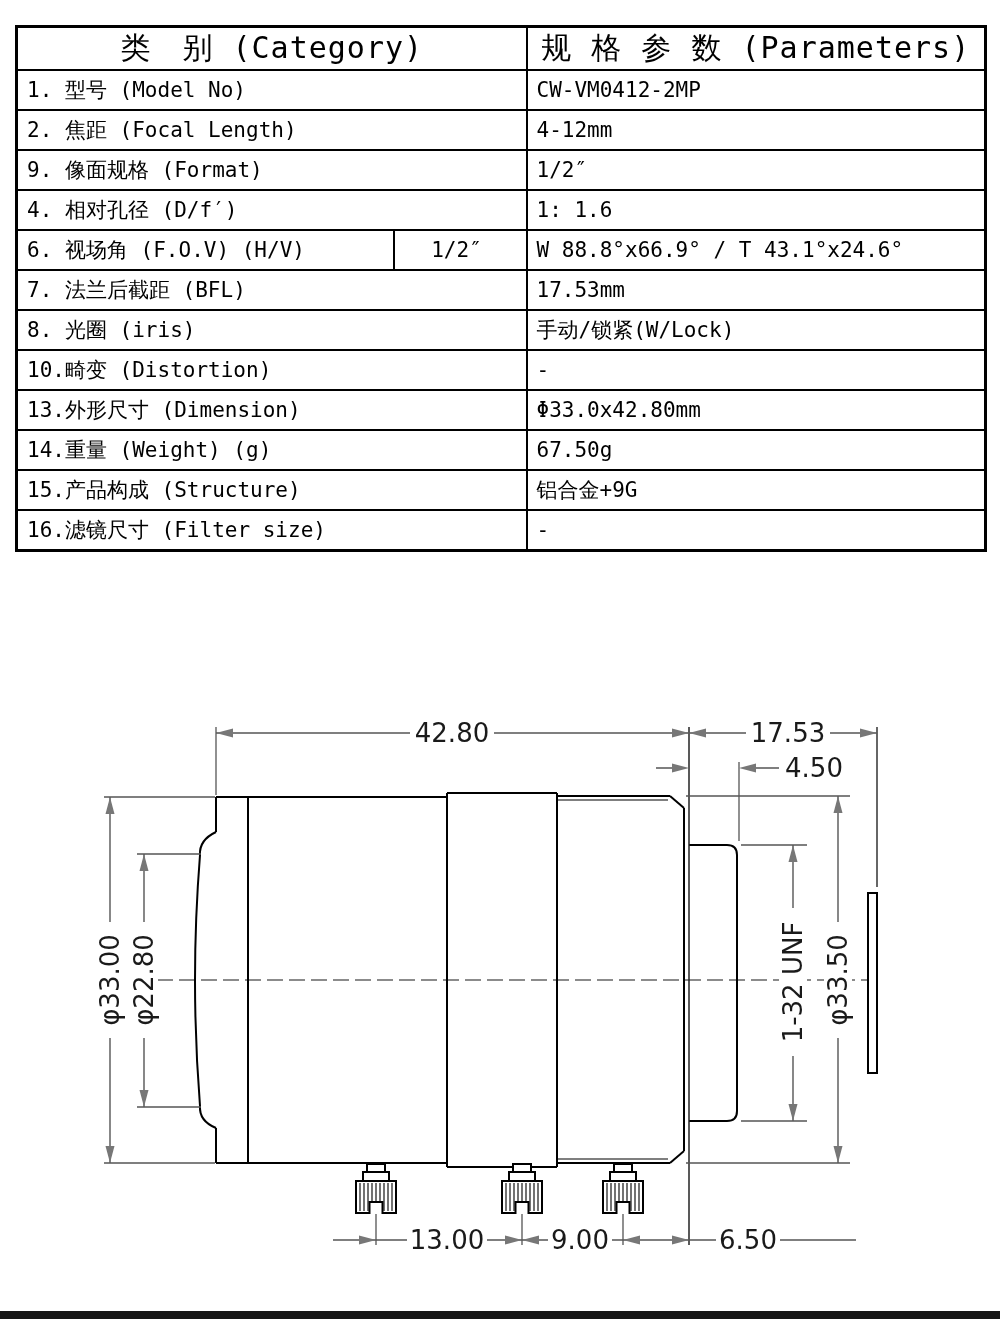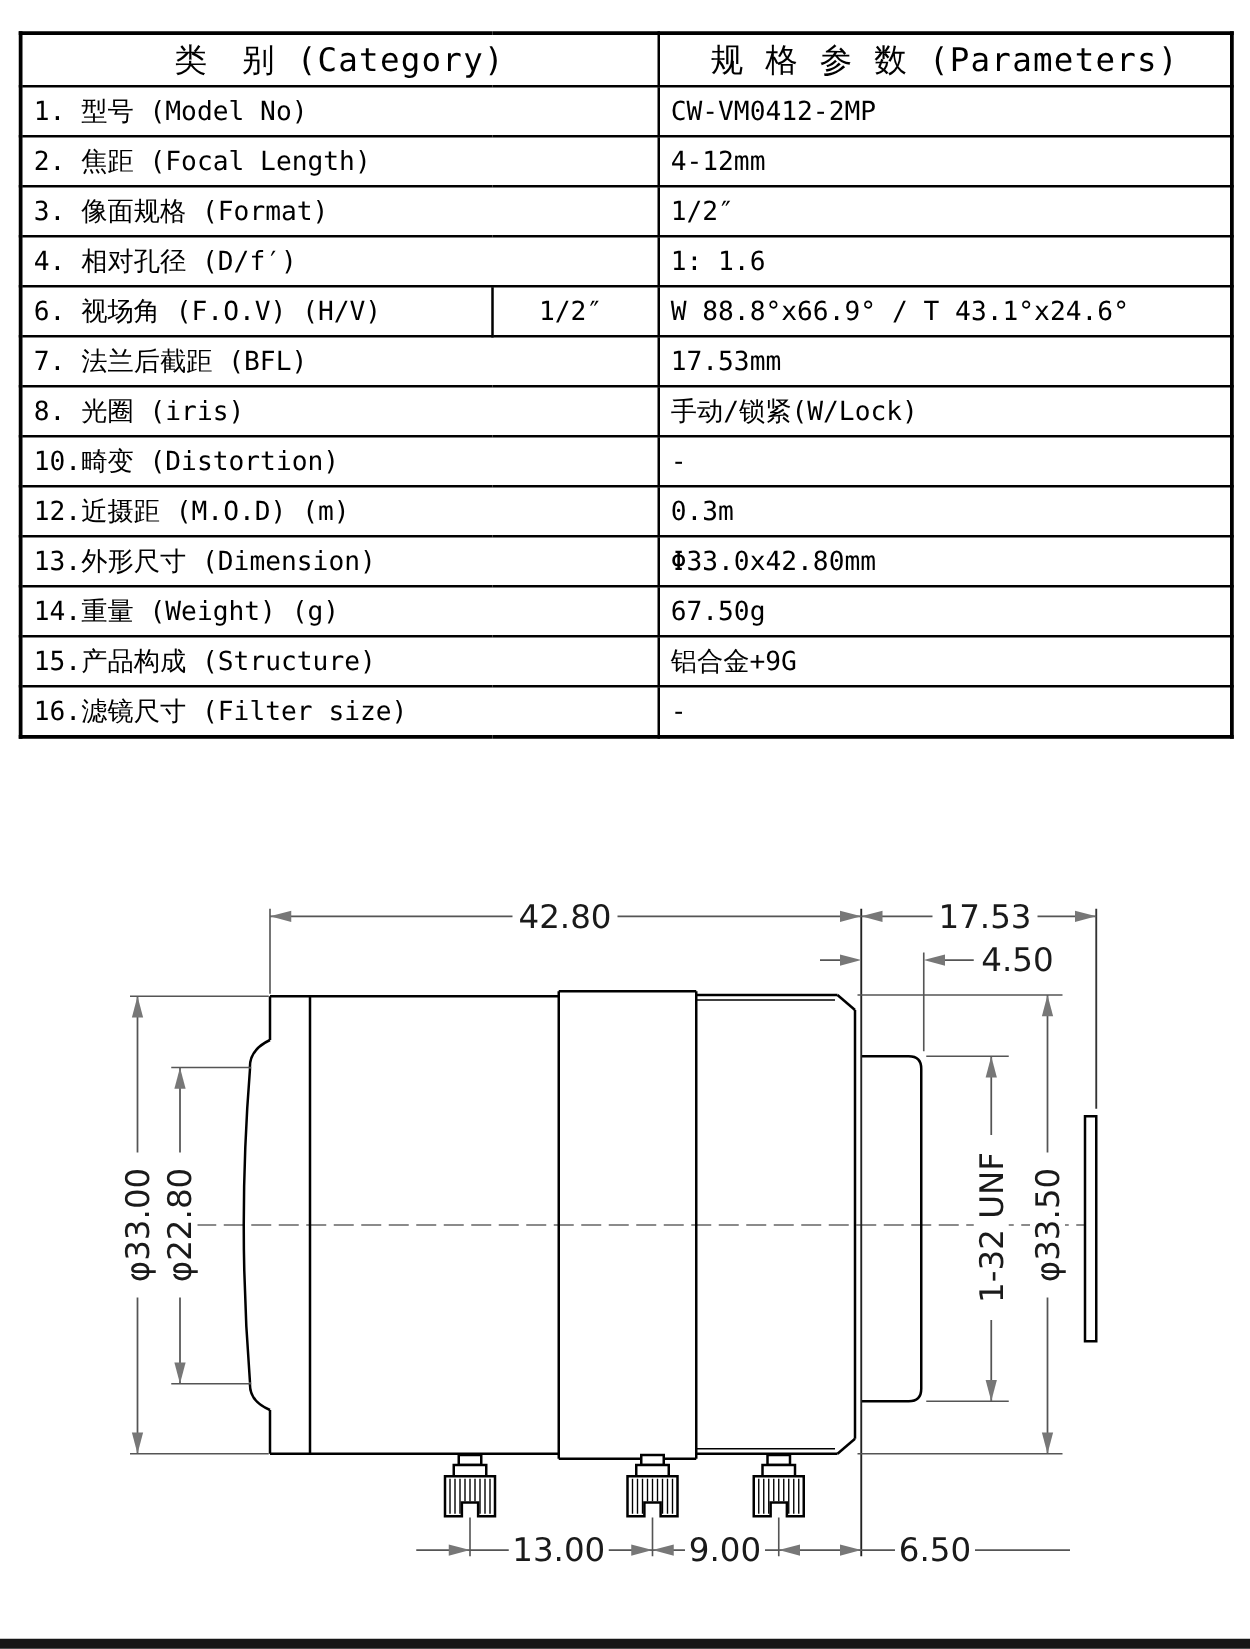--- a/index.html
+++ b/index.html
@@ -9,21 +9,21 @@
   }
   .page{position:absolute;inset:0;}
   table.spec{
     position:absolute;left:15px;top:25px;width:969px;
     border-collapse:collapse;border:3px solid #000;table-layout:fixed;
   }
   table.spec td{
     border:2px solid #000;font-size:21px;color:#000;height:38px;
     padding:0 16px 0 9px;white-space:nowrap;overflow:hidden;vertical-align:middle;
   }
-  tr.hdr td{text-align:center;padding:0;height:40px;font-size:26px;letter-spacing:1px;}
+  tr.hdr td{text-align:center;padding:0;height:40px;font-size:30px;letter-spacing:1px;}
   td.sub{text-align:center;padding:0;}
   svg.drawing{position:absolute;left:0;top:0;}
   .dim-text{font-family:"DejaVu Sans","Liberation Sans",sans-serif;font-size:26px;fill:#1a1a1a;}
   .bottom-bar{position:absolute;left:0;top:1311px;width:1000px;height:8px;background:#161616;}
 </style>
 </head>
 <body>
 
 <div class="page">
 
@@ -40,21 +40,21 @@
     </tr>
     <tr>
           <td colspan="2">1. 型号 (Model No)</td>
           <td>CW-VM0412-2MP</td>
         </tr>
     <tr>
           <td colspan="2">2. 焦距 (Focal Length)</td>
           <td>4-12mm</td>
         </tr>
     <tr>
-          <td colspan="2">3. 像面规格 (Format)</td>
+          <td colspan="2">9. 像面规格 (Format)</td>
           <td>1/2″</td>
         </tr>
     <tr>
           <td colspan="2">4. 相对孔径 (D/f′)</td>
           <td>1: 1.6</td>
         </tr>
     <tr>
       <td>6. 视场角 (F.O.V) (H/V)</td>
       <td class="sub">1/2″</td>
       <td>W 88.8°x66.9° / T 43.1°x24.6°</td>
@@ -63,24 +63,20 @@
           <td colspan="2">7. 法兰后截距 (BFL)</td>
           <td>17.53mm</td>
         </tr>
     <tr>
           <td colspan="2">8. 光圈 (iris)</td>
           <td>手动/锁紧(W/Lock)</td>
         </tr>
     <tr>
           <td colspan="2">10.畸变 (Distortion)</td>
           <td>-</td>
-        </tr>
-    <tr>
-          <td colspan="2">12.近摄距 (M.O.D) (m)</td>
-          <td>0.3m</td>
         </tr>
     <tr>
           <td colspan="2">13.外形尺寸 (Dimension)</td>
           <td>Φ33.0x42.80mm</td>
         </tr>
     <tr>
           <td colspan="2">14.重量 (Weight) (g)</td>
           <td>67.50g</td>
         </tr>
     <tr>

